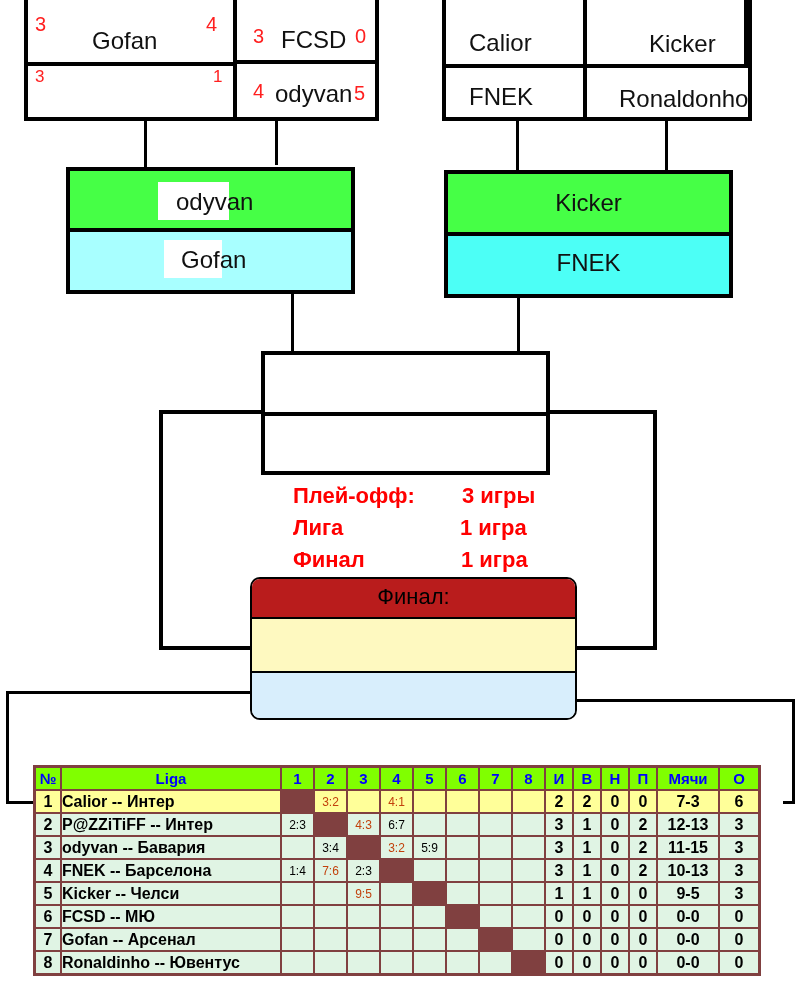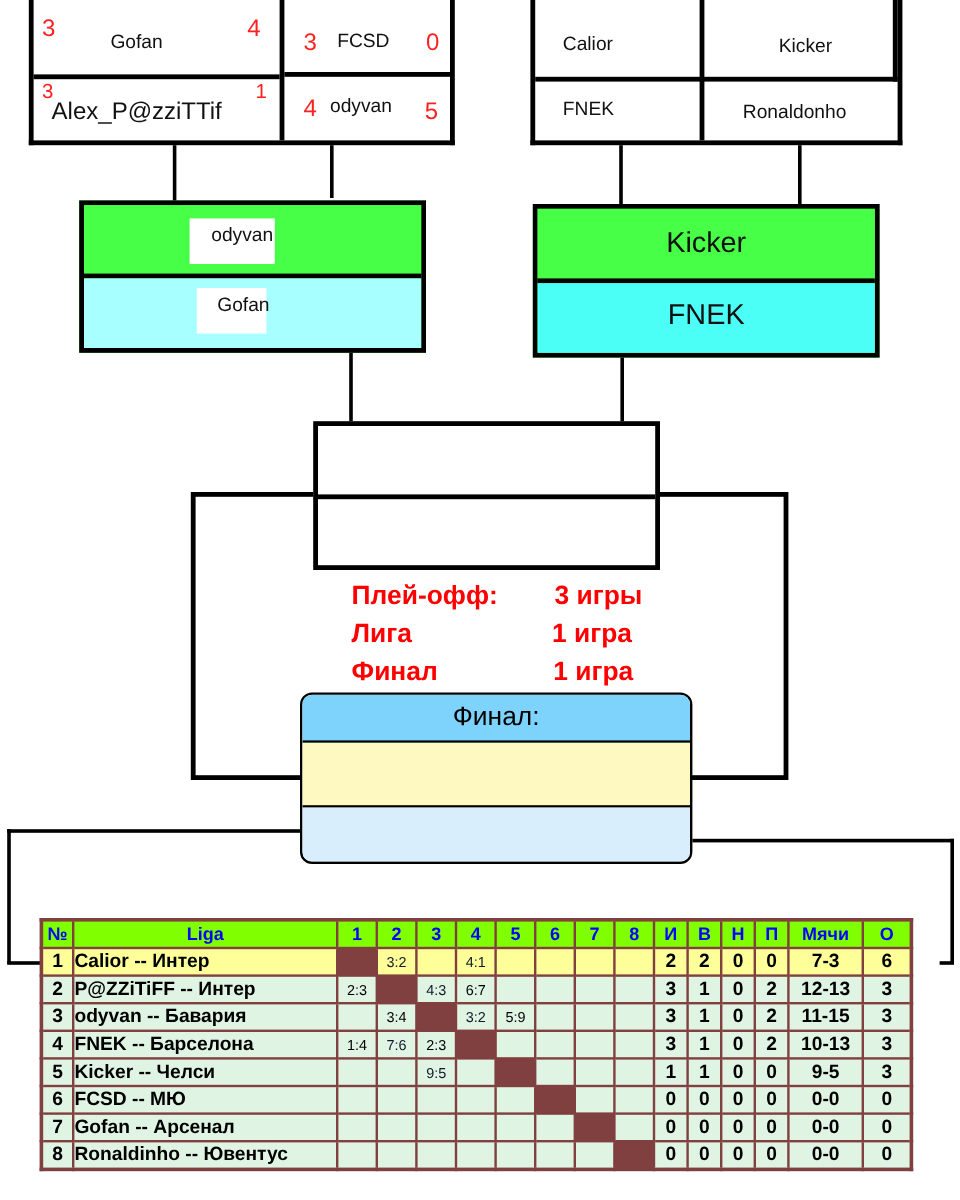--- a/index.html
+++ b/index.html
@@ -1,70 +1,69 @@
 <!DOCTYPE html>
 <html><head>
 <meta charset="utf-8">
 <style>
   html, body { margin: 0; padding: 0; background: #ffffff; }
   body { width: 800px; height: 1000px; position: relative; overflow: hidden; font-family: "Liberation Sans", sans-serif; }
   .line { position: absolute; background: #000; }
   .box { position: absolute; box-sizing: border-box; }
-  .name { position: absolute; font-size: 16px; color: #111; white-space: nowrap; }
+  .name { position: absolute; font-size: 24px; color: #111; white-space: nowrap; }
   .score { position: absolute; font-size: 20px; color: #ff2020; }
   .score-sm { position: absolute; font-size: 17px; color: #ff2020; }
 
   
   #r1-left { left: 24px; top: 0; width: 355px; height: 121px; border: 4px solid #000; border-top: none; background:#fff; }
   #r1-right { left: 442px; top: 0; width: 310px; height: 121px; border: 4px solid #000; border-top:none; background:#fff;padding-left:28px; }
 
   
   .semi { position: absolute; box-sizing: border-box; border: 4px solid #000; }
   .semi .row { position: absolute; left: 0; right: 0; box-sizing: border-box; }
   .pad-white { position:absolute; background:#fff; }
 
   
   #third-box { left: 261px; top: 351px; width: 289px; height: 124px; border: 4px solid #000; background: #fff; }
   #outer-loop { left: 159px; top: 410px; width: 498px; height: 240px; border: 4px solid #000; border-right-width: 4px; }
 
   .rules { position: absolute; color: #ff0000; font-weight: bold; font-size: 22px; white-space: nowrap; }
 
   #final-box { left: 250px; top: 577px; width: 327px; height: 143px; border: 2px solid #000; border-radius: 10px; overflow: hidden; background:#fff; box-sizing: border-box; }
-  #final-title { position:absolute; left:0; right:0; top:0; height:38px; text-align:center; font-size:22px; line-height:36px; color:#000; border-bottom: 2px solid #000; background:#7dd3fc; }
+  #final-title { position:absolute; left:0; right:0; top:0; height:38px; text-align:center; font-size:22px; line-height:36px; color:#000; border-bottom: 2px solid #000; background:#b91c1c; }
   #final-slot-1 { position:absolute; left:0; right:0; top:40px; height:52px; background:#fef9c0; border-bottom:2px solid #000; }
   #final-slot-2 { position:absolute; left:0; right:0; top:94px; bottom:0; background:#d8eefc; }
 
   
   #league-table { position: absolute; left: 33px; top: 765px; border-collapse: collapse; border: 3px solid #804040; font-family: "Liberation Sans", sans-serif; }
   #league-table td, #league-table th { border: 2px solid #804040; height: 21px; padding: 0; text-align: center; font-size: 16px; font-weight: bold; }
   #league-table th { background: #80ff00; color: #0000ff; font-size: 15px; }
   #league-table td { background: #e0f4e4; color: #000; }
   #league-table tr.leader td { background: #ffff99; }
   #league-table td.diag { background: #804040 !important; }
   #league-table td.res { font-size: 12px; font-weight: normal; }
-  #league-table td.res.win { color: #0f172a; }
+  #league-table td.res.win { color: #c2410c; }
   #league-table td.team { text-align: left; padding-left: 0; }
 </style>
 </head>
 <body>
 
 <div class="box" id="r1-left">
 
   <div class="line" style="left:205px; top:0; width:4px; height:117px;"></div>
 
   <div class="line" style="left:0; top:62px; width:205px; height:4px;"></div>
 
   <div class="line" style="left:209px; top:60px; width:140px; height:4px;"></div>
 
   <span class="score" style="left:7px; top:13px;">3</span>
   <span class="name" style="left:64px; top:27px;">Gofan</span>
   <span class="score" style="left:178px; top:13px;">4</span>
 
   <span class="score-sm" style="left:7px; top:67px;">3</span>
-  <span class="name" style="left:15px; top:82px; font-size:20px;">Alex_P@zziTTif</span>
   <span class="score-sm" style="left:185px; top:67px;">1</span>
 
   <span class="score" style="left:225px; top:25px;">3</span>
   <span class="name" style="left:253px; top:26px;">FCSD</span>
   <span class="score" style="left:327px; top:25px;">0</span>
 
   <span class="score" style="left:225px; top:80px;">4</span>
   <span class="name" style="left:247px; top:80px;">odyvan</span>
   <span class="score" style="left:326px; top:82px;">5</span>
 </div>

